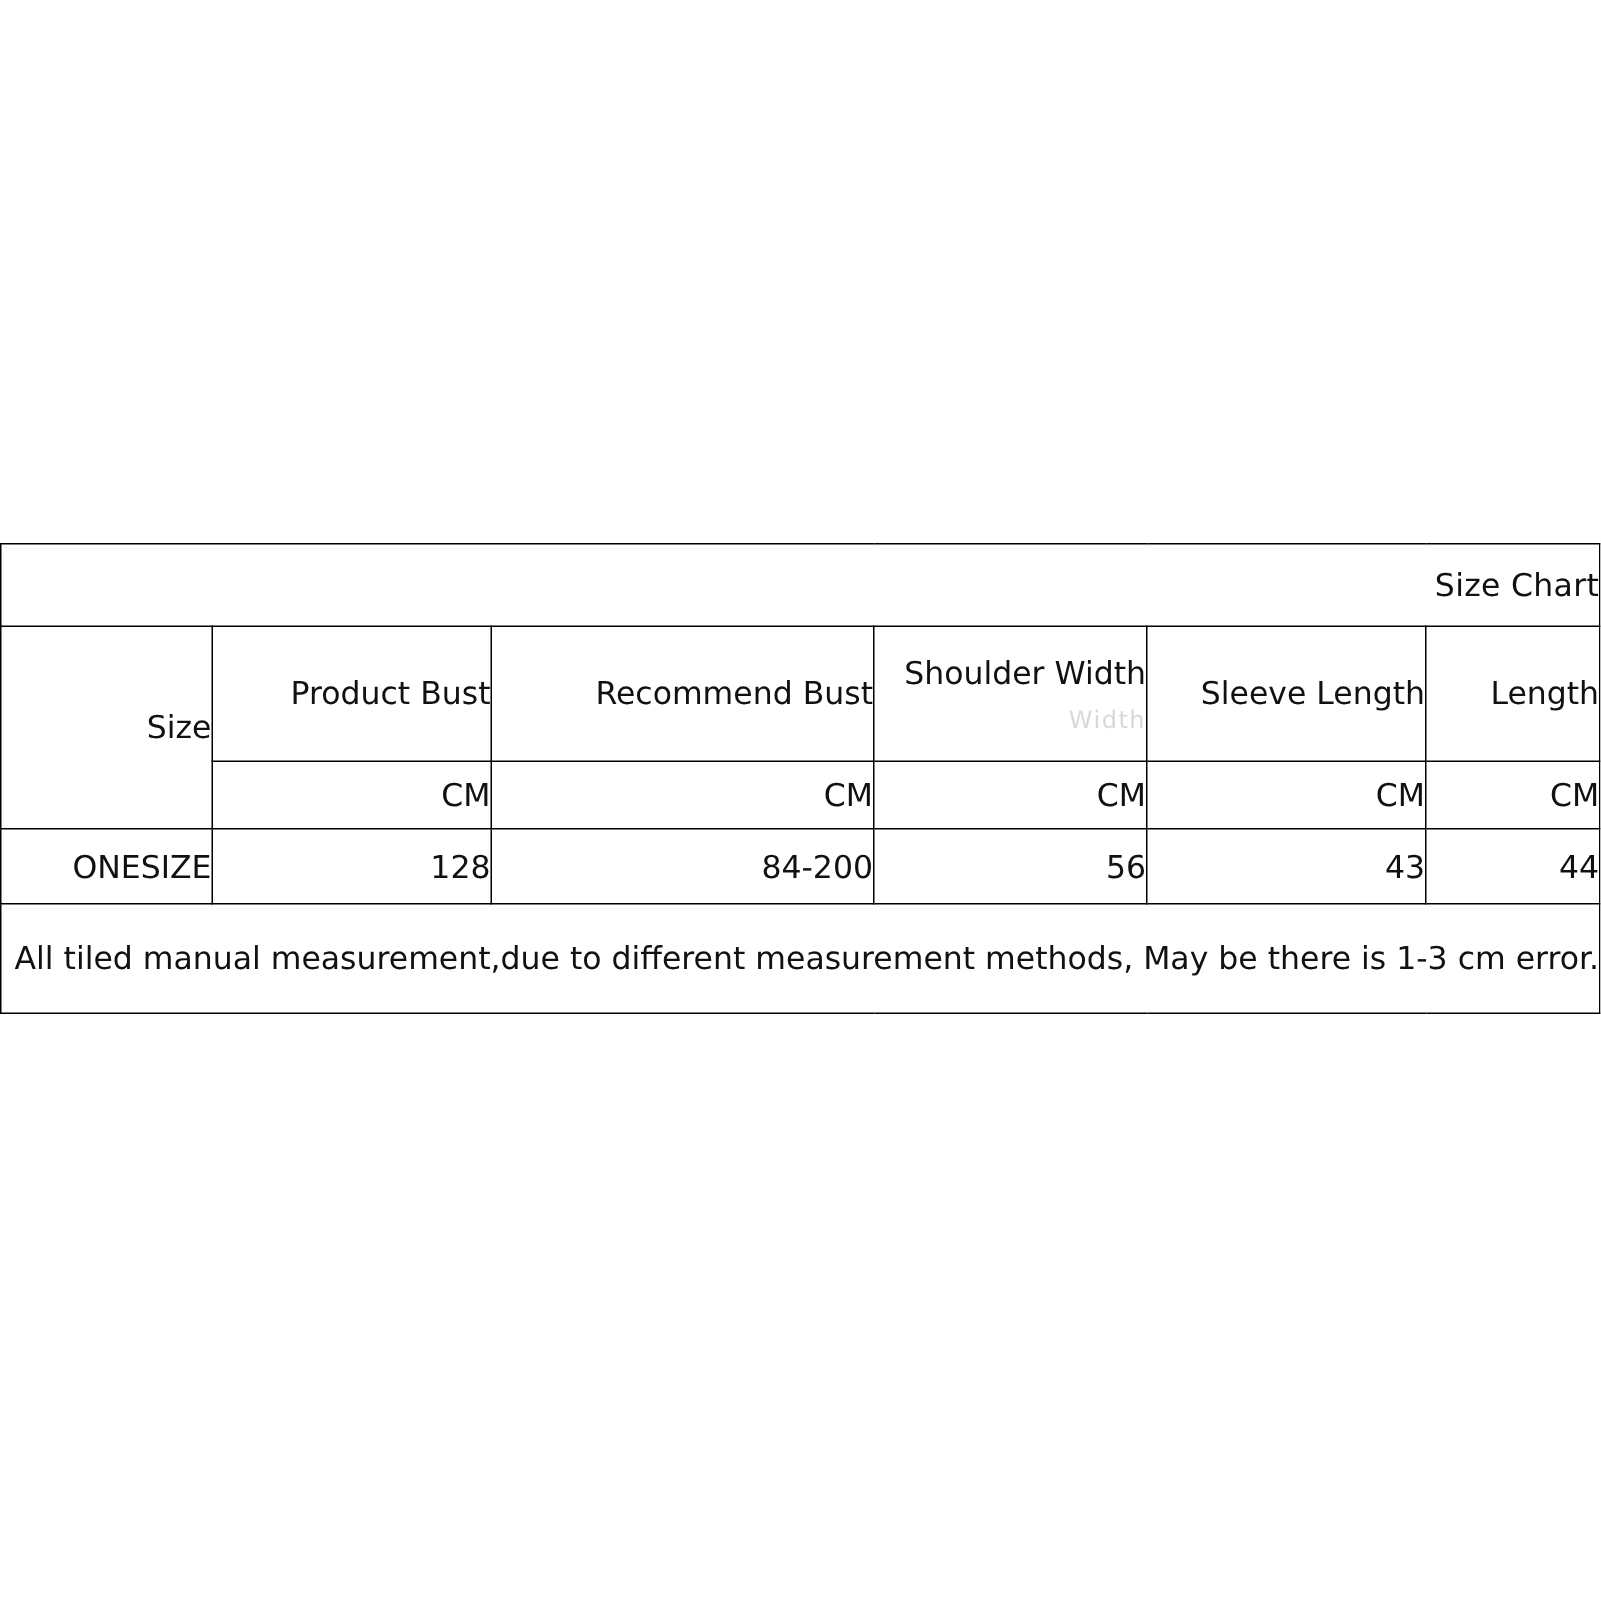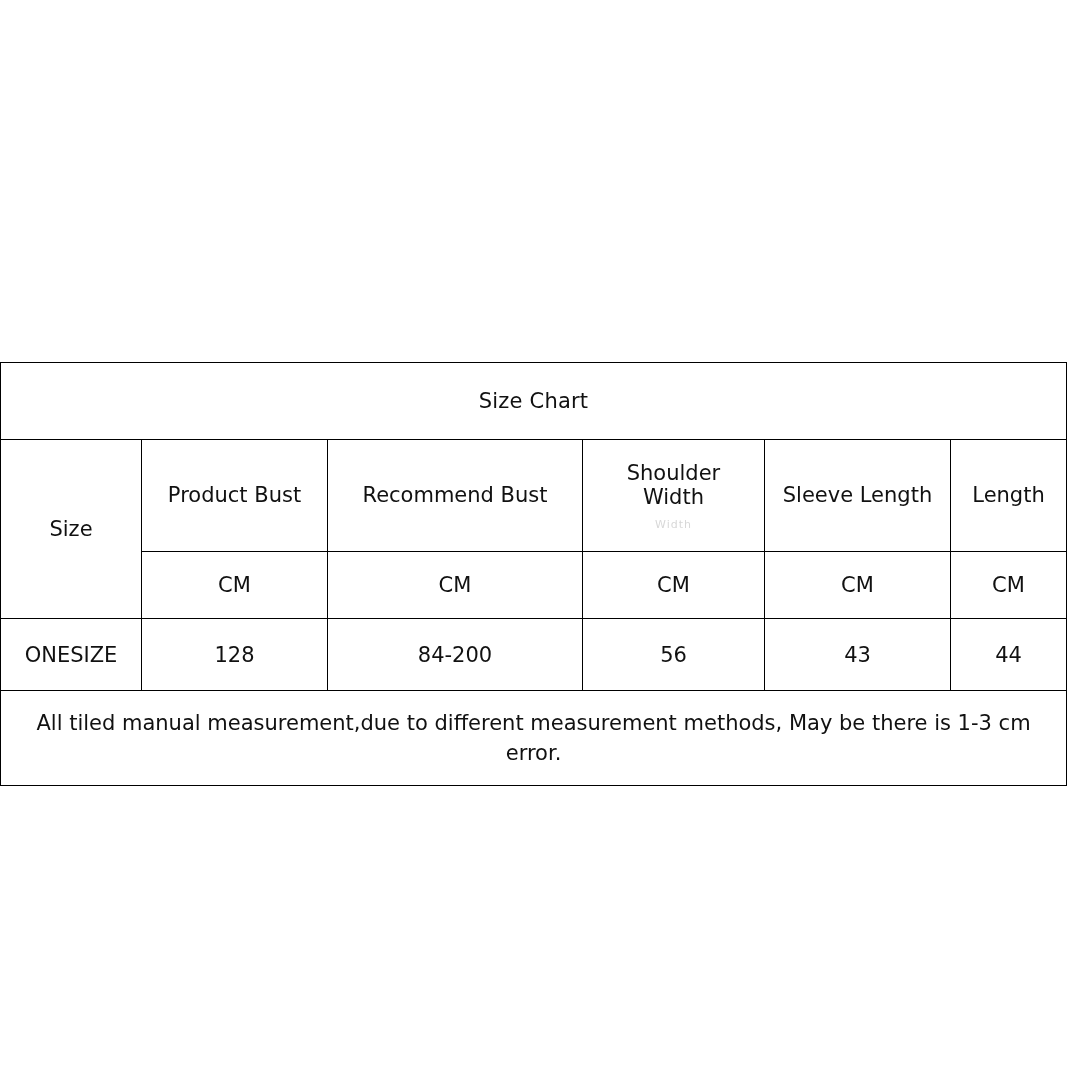--- a/index.html
+++ b/index.html
@@ -25,26 +25,26 @@
 
   table.size-chart {
     width: 1066px;
     border-collapse: collapse;
     table-layout: fixed;
     background: #fff;
   }
 
   table.size-chart td {
     border: 1px solid #000;
-    text-align: center;
+    text-align: right;
     vertical-align: middle;
     font-size: 21px;
     font-weight: 400;
     color: #111;
-    padding: 11px;
+    padding: 0;
   }
 
   
   table.size-chart tr td:first-child { border-left: 1px solid #000; }
   table.size-chart tr td:last-child { border-right: 1px solid #000; }
 
   .title-cell {
     height: 54px;
     font-size: 22px;
     letter-spacing: 0.2px;
@@ -78,21 +78,21 @@
     line-height: 1.45;
     padding: 6px 14px;
     text-align: center;
   }
 
   .shoulder-head {
     position: relative;
   }
   .shoulder-head .ghost {
     display: block;
-    font-size: 11px;
+    font-size: 16px;
     color: #d8d8d8;
     line-height: 1;
     margin-top: 10px;
     letter-spacing: 1px;
   }
 
   
   col.c-size   { width: 141px; }
   col.c-pbust  { width: 186px; }
   col.c-rbust  { width: 255px; }

